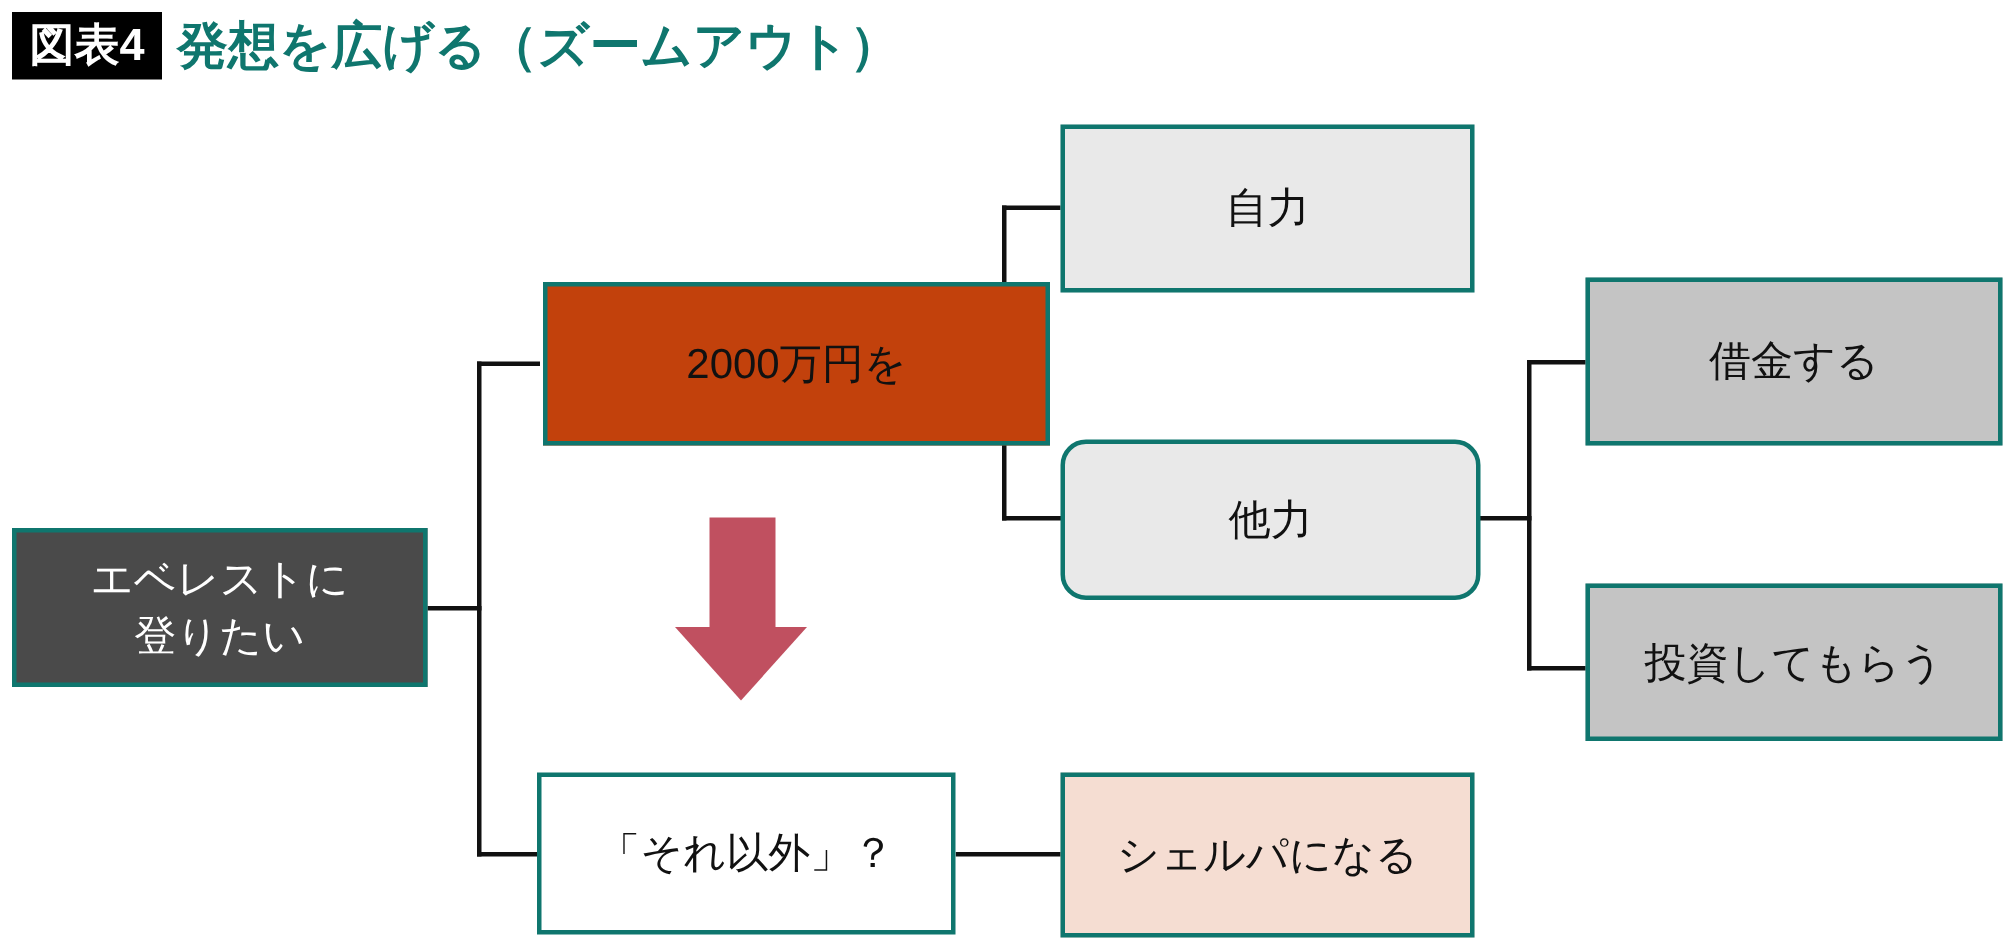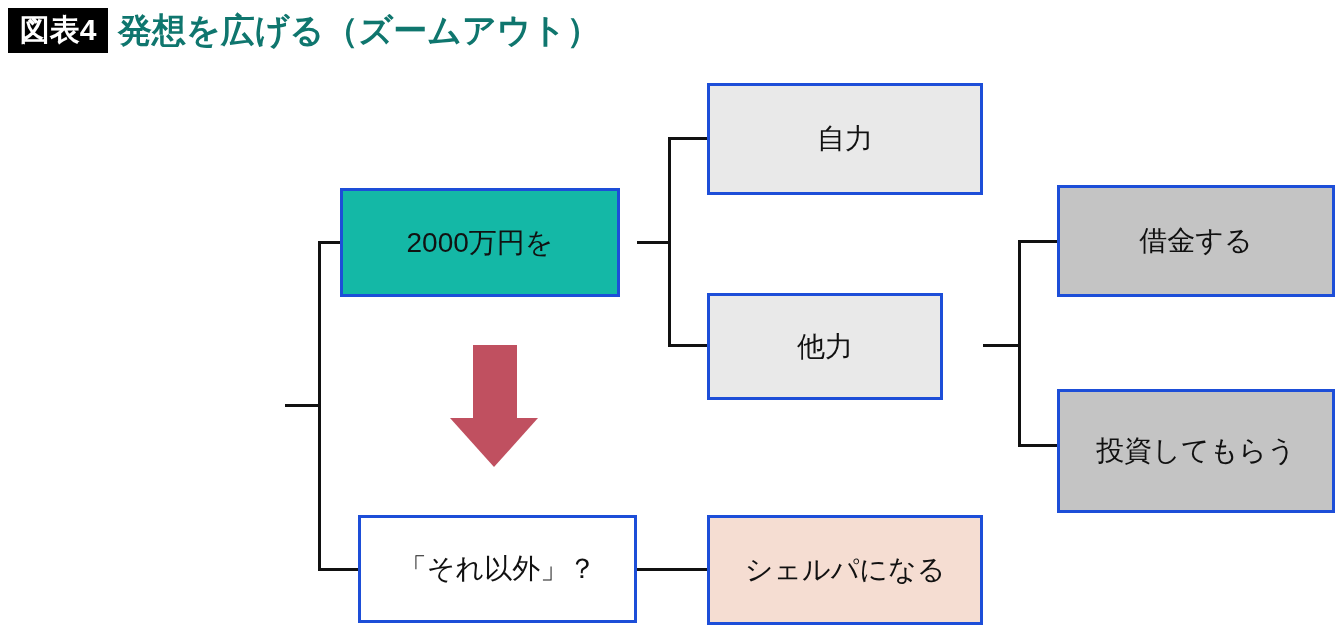--- a/index.html
+++ b/index.html
@@ -24,34 +24,34 @@
   }
   .title {
     position: absolute; left: 118px; top: 8px;
     height: 45px; display: flex; align-items: center;
     font-size: 34px; font-weight: bold; color: #0f766e;
   }
 
   
   .node {
     position: absolute;
-    border: 3px solid #1d4ed8;
+    border: 3px solid #0f766e;
     display: flex; flex-direction: column;
     align-items: center; justify-content: center;
     text-align: center;
     font-size: 28px; color: #111111;
     line-height: 1.35;
     background: #ffffff;
   }
   .node-root   { left: 8px;    top: 352px; width: 277px; height: 106px; background: #4a4a4a; color: #ffffff; }
-  .node-funding{ left: 340px;  top: 188px; width: 280px; height: 109px; background: #14b8a6; }
+  .node-funding{ left: 362px;  top: 188px; width: 338px; height: 109px; background: #c2410c; }
   .node-self   { left: 707px;  top: 83px;  width: 276px; height: 112px; background: #e9e9e9; }
-  .node-others { left: 707px;  top: 293px; width: 236px; height: 107px; background: #e9e9e9; }
+  .node-others { left: 707px;  top: 293px; width: 280px; height: 107px; background: #e9e9e9; border-radius: 17px; }
   .node-borrow { left: 1057px; top: 185px; width: 278px; height: 112px; background: #c4c4c4; }
-  .node-invest { left: 1057px; top: 389px; width: 278px; height: 124px; background: #c4c4c4; }
+  .node-invest { left: 1057px; top: 389px; width: 278px; height: 105px; background: #c4c4c4; }
   .node-alt    { left: 358px;  top: 515px; width: 279px; height: 108px; background: #ffffff; }
   .node-sherpa { left: 707px;  top: 515px; width: 276px; height: 110px; background: #f5ddd2; }
 
   
   .line { position: absolute; background: #111111; }
   .l-root-h    { left: 285px;  top: 404px; width: 36px;  height: 3px; }
   .l-v1        { left: 318px;  top: 241px; width: 3px;   height: 330px; }
   .l-funding-in{ left: 318px;  top: 241px; width: 42px;  height: 3px; }
   .l-alt-in    { left: 318px;  top: 568px; width: 43px;  height: 3px; }
   .l-funding-out{ left: 637px; top: 241px; width: 34px;  height: 3px; }
@@ -103,20 +103,24 @@
   <div class="line l-v3"></div>
   <div class="line l-borrow-in"></div>
   <div class="line l-invest-in"></div>
   <div class="line l-sherpa-in"></div>
 
   <div class="arrow">
     <div class="shaft"></div>
     <div class="head"></div>
   </div>
 
+  <div class="node node-root">
+    <span>エベレストに</span>
+    <span>登りたい</span>
+  </div>
 
   <div class="node node-funding">
     <span>2000万円を</span>
   </div>
 
   <div class="node node-self">
     <span>自力</span>
   </div>
 
   <div class="node node-others">

